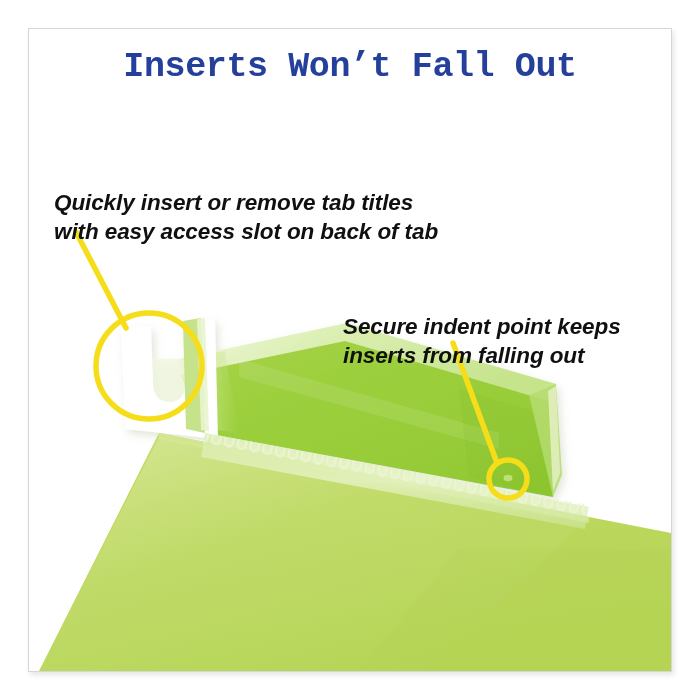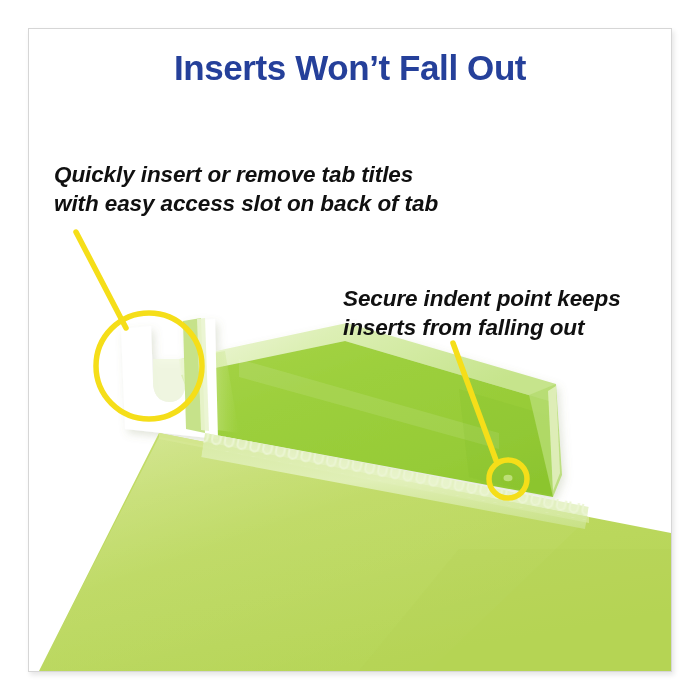--- a/index.html
+++ b/index.html
@@ -47,38 +47,39 @@
     display: block;
   }
 
   
   #headline {
     position: absolute;
     left: 0;
     top: 48px;
     width: 700px;
     text-align: center;
-    font-family: Liberation Sans, sans-serif;
+    font-family: Liberation Mono, monospace;
     font-weight: bold;
     font-size: 35px;
     letter-spacing: -0.4px;
     color: #25409a;
     white-space: nowrap;
     line-height: 1.12;
   }
 
   
   .annotation {
     position: absolute;
     font-family: "Liberation Sans", sans-serif;
     font-style: italic;
     font-weight: bold;
     color: #101010;
     line-height: 1.30;
     white-space: pre-line;
+    margin-top: 28px;
   }
   #annotation-left {
     left: 54px;
     top: 160px;
     font-size: 22.5px;
     letter-spacing: -0.1px;
   }
   #annotation-right {
     left: 343px;
     top: 284px;

